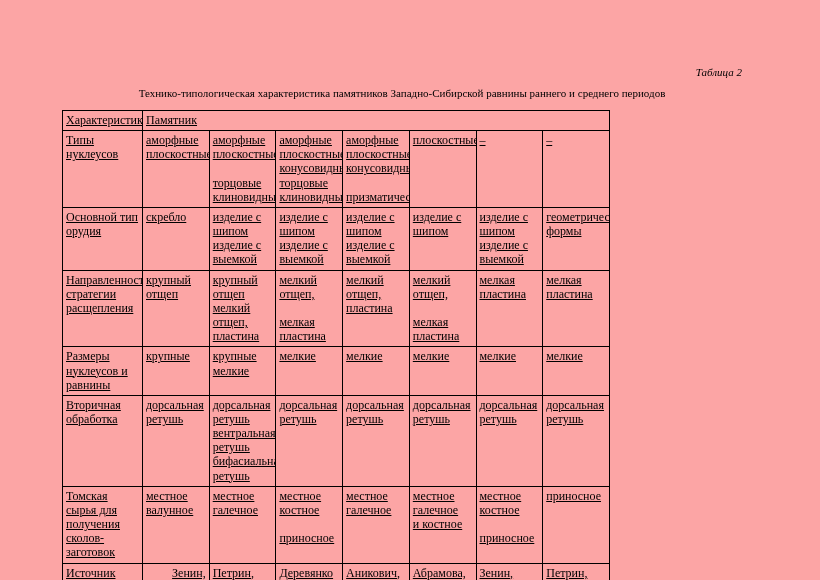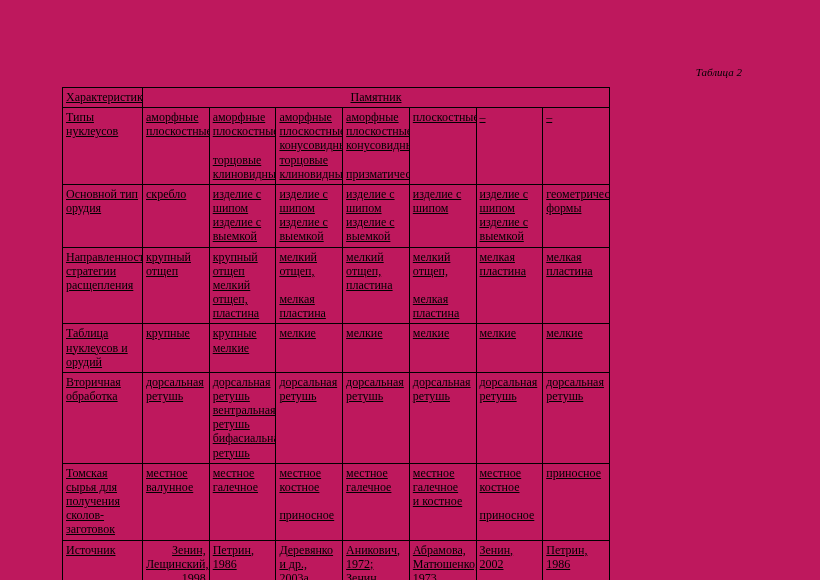--- a/index.html
+++ b/index.html
@@ -7,21 +7,21 @@
   body {
     width: 820px; height: 580px;
     font-family: "Liberation Serif", serif;
     color: #000;
     overflow: hidden;
   }
   .sheet {
     position: relative;
     width: 820px; height: 580px;
     padding: 66px 0 0 62px;
-    background: #be185d;
+    background: #fca5a5;
   }
   .content { width: 680px; }
   .table-label {
     text-align: right;
     font-style: italic;
     font-size: 11px;
     margin-bottom: 9px;
   }
   .doc-title {
     text-align: center;
@@ -39,29 +39,30 @@
   table.char-table td {
     border: 1px solid #000;
     vertical-align: top;
     text-align: left;
     padding: 2px 3px 3px 3px;
     font-weight: normal;
     white-space: pre-line;
     line-height: 1.18;
     overflow: hidden;
   }
-  table.char-table th.monument-header { text-align: center; }
+  table.char-table th.monument-header { }
   table.char-table .char-col { width: 80px; }
 </style>
 </head>
 <body>
 
 <div class="sheet">
   <div class="content">
     <div class="table-label">Таблица 2</div>
+    <div class="doc-title">Технико-типологическая характеристика памятников Западно-Сибирской равнины раннего и среднего периодов</div>
 
     <table class="char-table">
       <thead>
         <tr>
           <th class="char-col">Характеристика</th>
           <th class="monument-header" colspan="7">Памятник</th>
         </tr>
       </thead>
       <tbody id="table-body">
 
@@ -118,21 +119,21 @@
 мелкая пластина</td>
             <td>мелкий отщеп,
 пластина</td>
             <td>мелкий отщеп,
 
 мелкая пластина</td>
             <td>мелкая пластина</td>
             <td>мелкая пластина</td>
           </tr>
           <tr>
-            <td class="char-col">Таблица нуклеусов и орудий</td>
+            <td class="char-col">Размеры нуклеусов и равнины</td>
             <td>крупные</td>
             <td>крупные
 мелкие</td>
             <td>мелкие</td>
             <td>мелкие</td>
             <td>мелкие</td>
             <td>мелкие</td>
             <td>мелкие</td>
           </tr>
           <tr>

